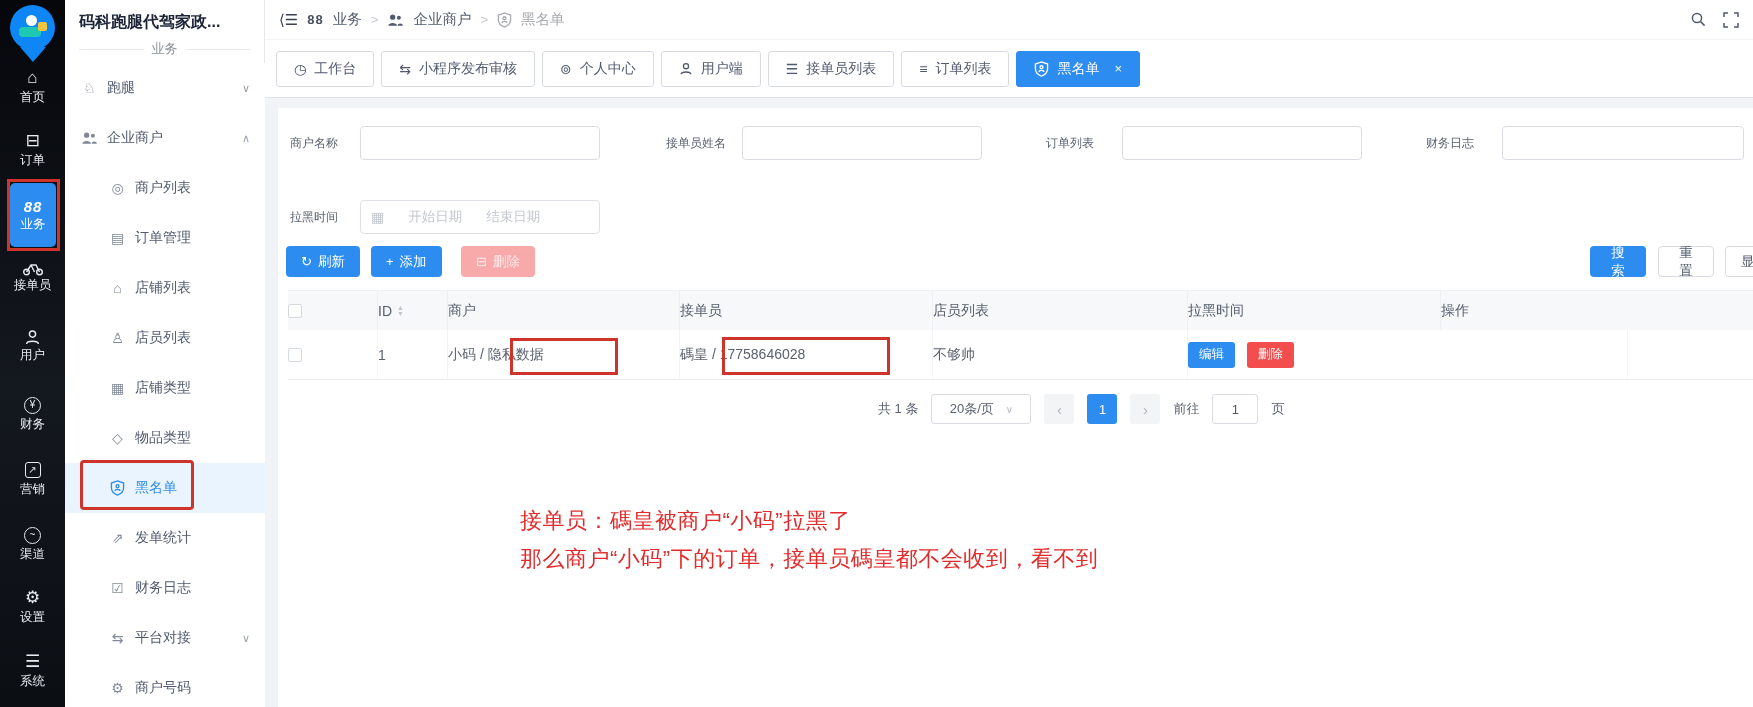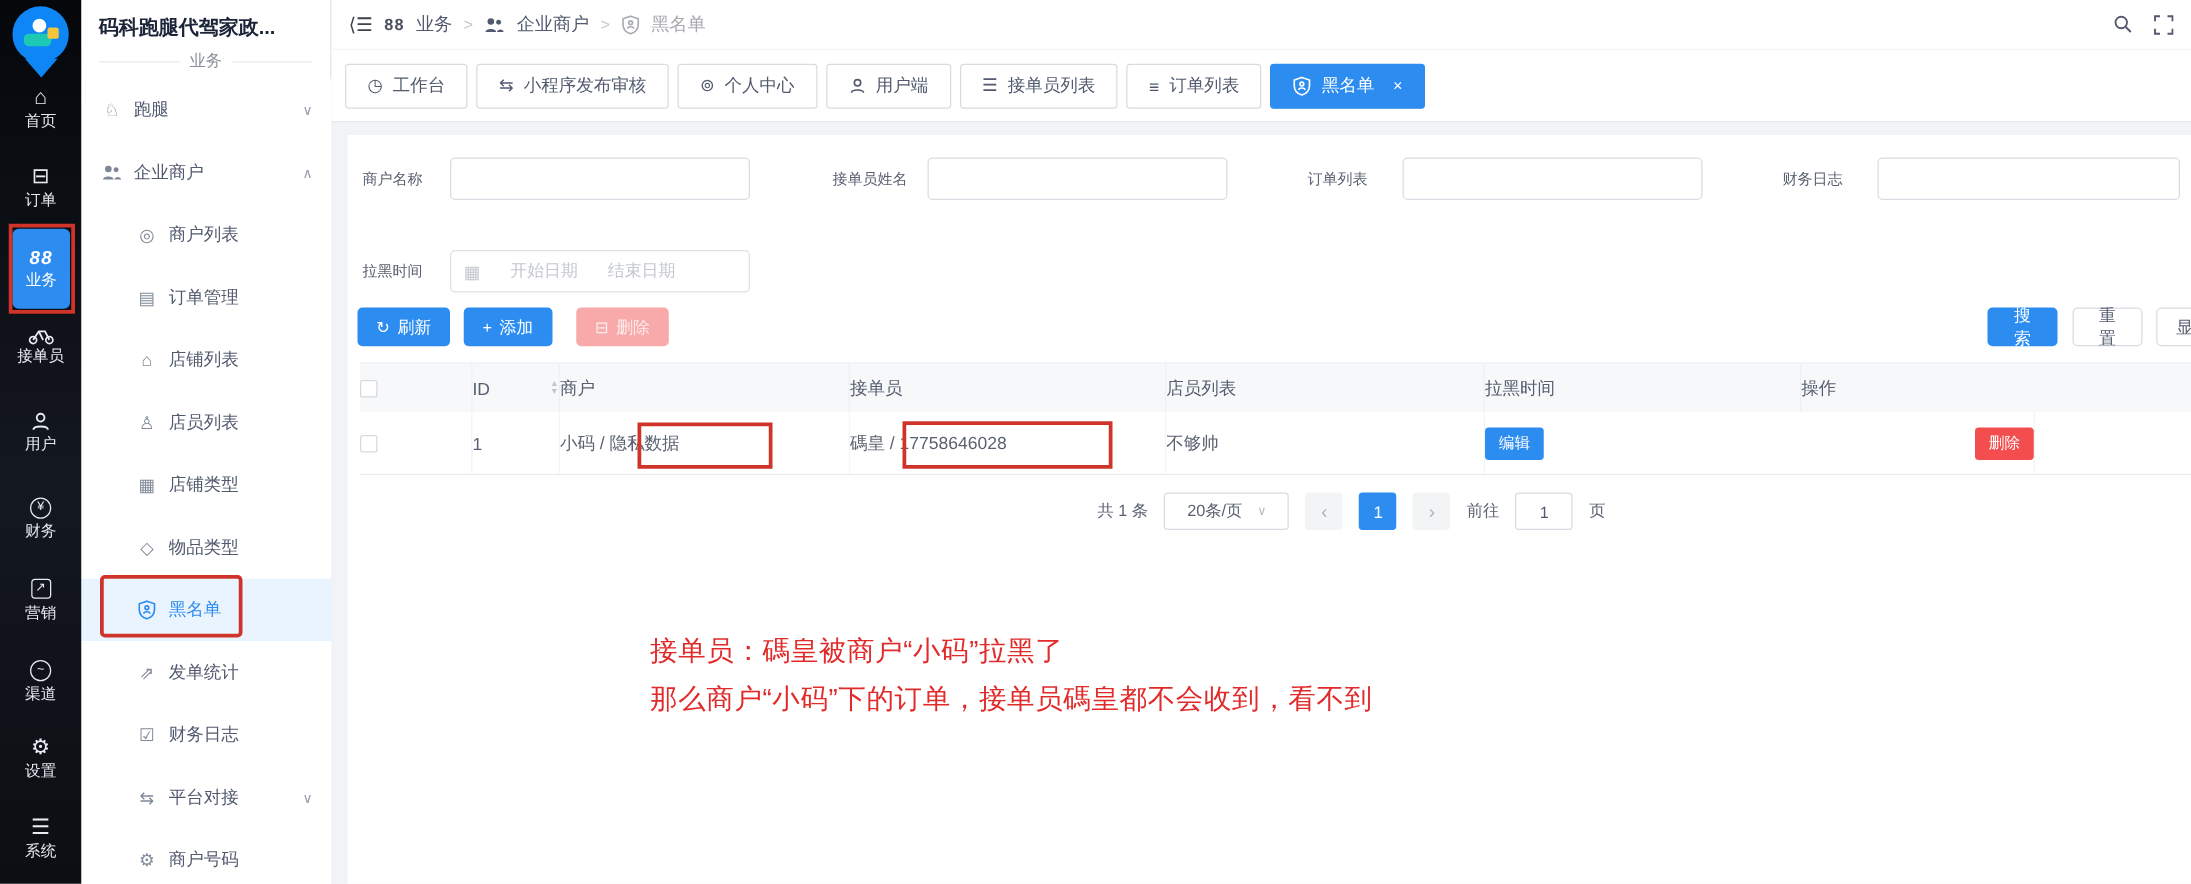--- a/index.html
+++ b/index.html
@@ -82,21 +82,21 @@
   .btn .ic { font-style:normal; font-size:13px; }
   .btn-blue { background:#2d8cf0; color:#fff; }
   .btn-pink { background:#f8a9a9; color:#fdecec; }
   .btn-plain { background:#fff; color:#515a6e; border:1px solid #d8dce2; }
 
   
   .tbl-header { position:absolute; left:10px; top:182px; width:1603px; height:40px; background:#f7f8fa;
     border-top:1px solid #eef0f4; display:flex; }
   .tbl-row { position:absolute; left:10px; top:222px; width:1603px; height:50px; background:#fff;
     border-bottom:1px solid #e9edf2; display:flex; }
-  .th,.td { display:flex; align-items:center; justify-content:space-between; font-size:14px;
+  .th,.td { display:flex; align-items:center; justify-content:flex-start; font-size:14px;
     border-right:1px solid #eef0f4; color:#555e6e; }
   .tbl-row .td { color:#5a6170; border-right:1px solid #f2f4f7; }
   .c0{width:90px;} .c1{width:70px;} .c2{width:232px;} .c3{width:253px;} .c4{width:255px;} .c5{width:253px;}
   .c6{width:440px; border-right:none;}
   .cbx { width:14px; height:14px; border:1px solid #d5d9e0; border-radius:2px; background:#fff; cursor:pointer; }
   .sorter { display:inline-flex; flex-direction:column; margin-left:5px; line-height:6px; font-size:7px; color:#c2c6cc; cursor:pointer; }
   .mini-btn { height:26px; border:none; border-radius:3px; color:#fff; font-size:12.5px; padding:0 11px;
     cursor:pointer; font-family:inherit; }
   .mini-edit { background:#2d8cf0; margin-right:12px; }
   .mini-del { background:#f34d4d; }

